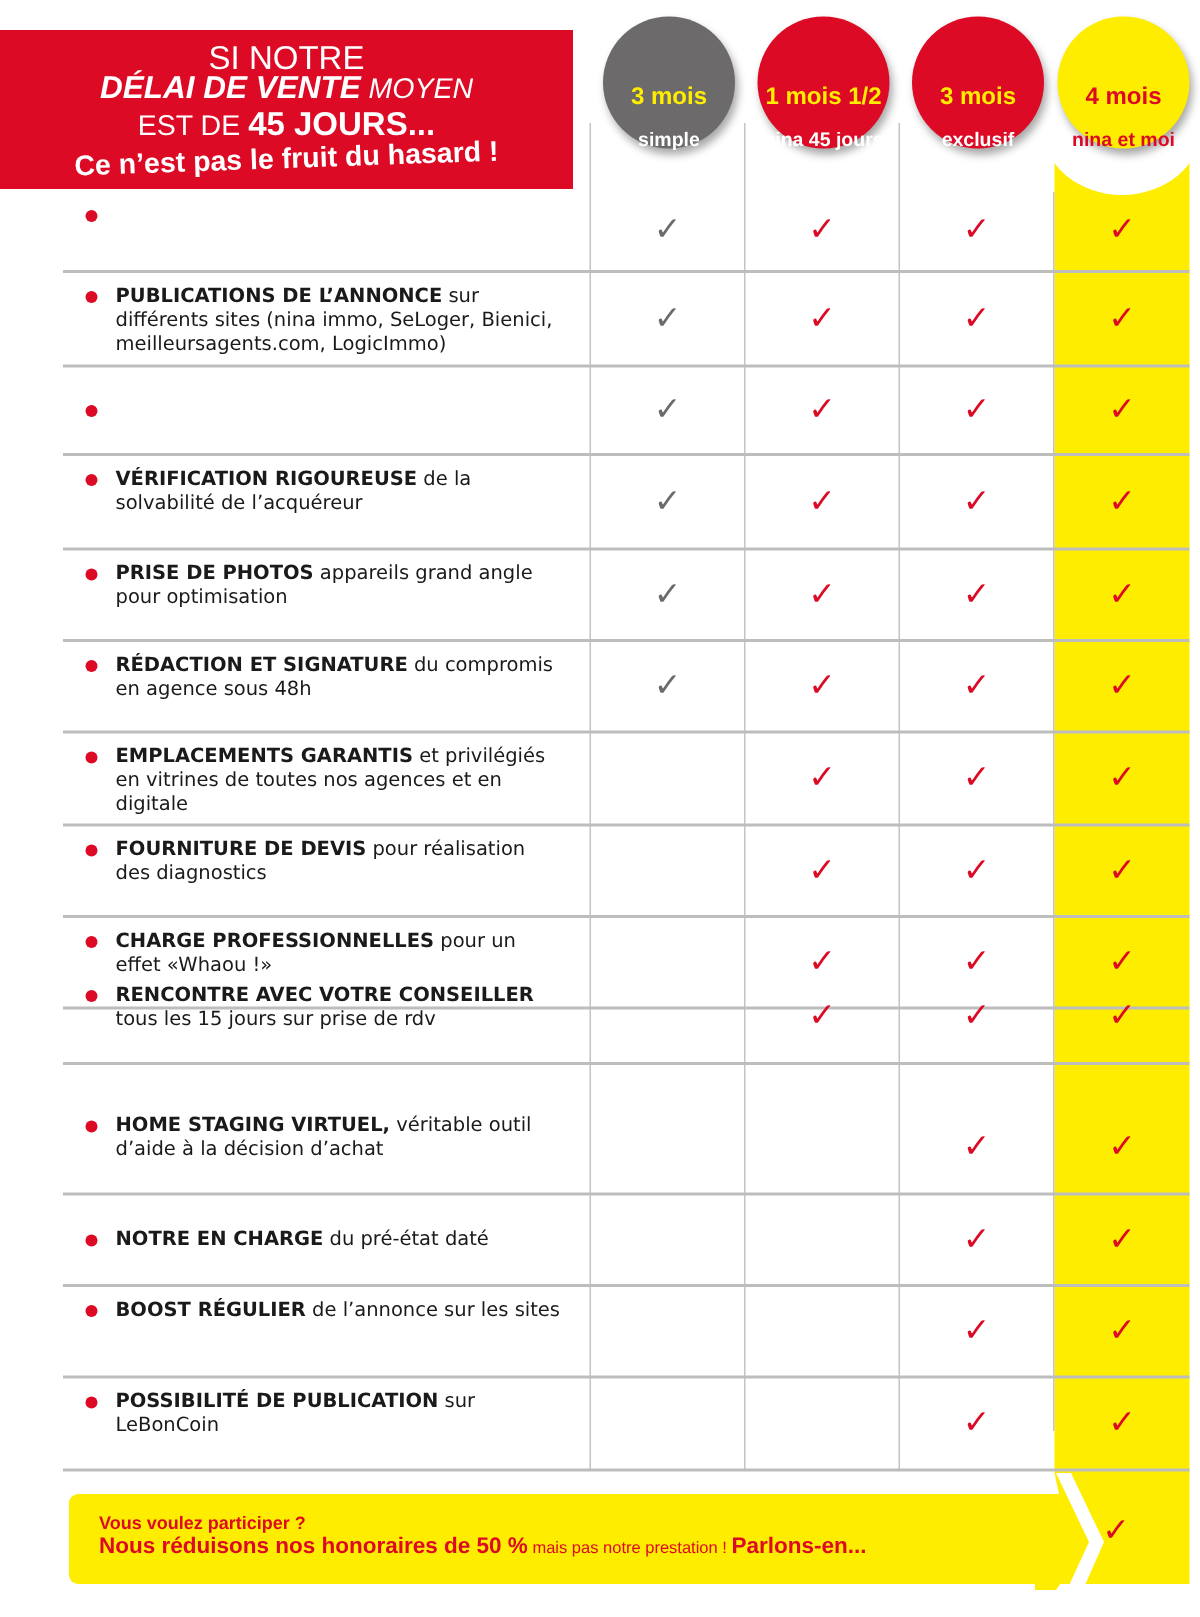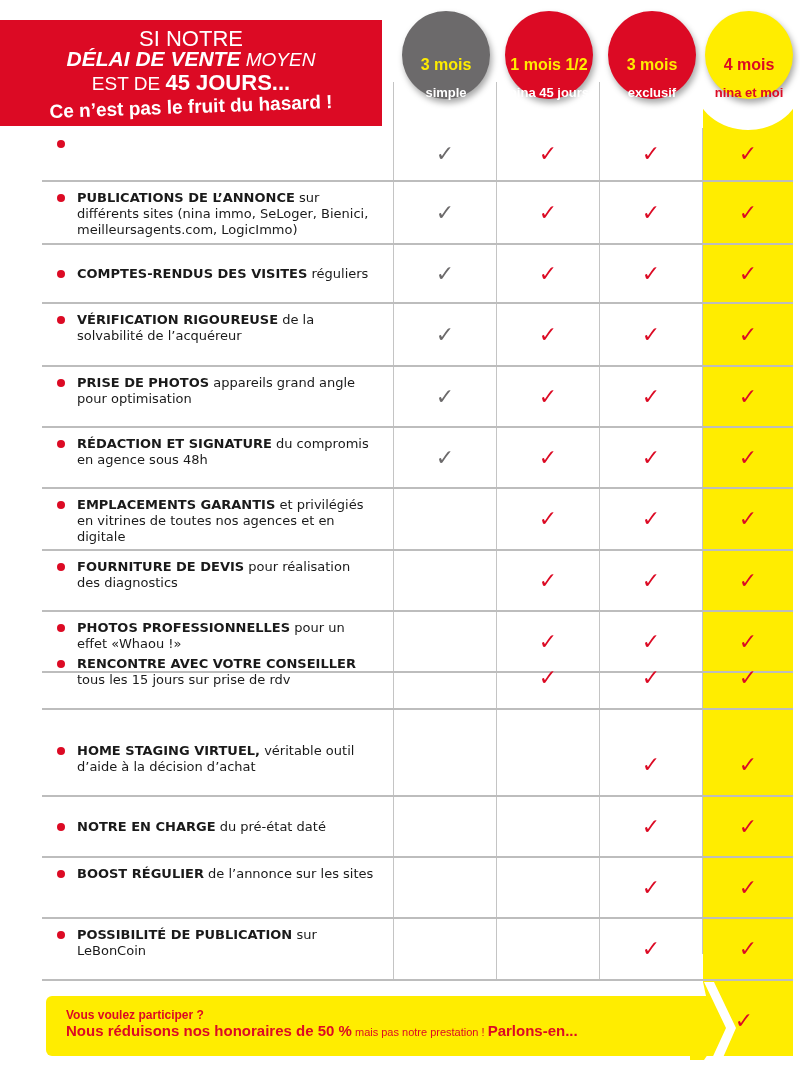--- a/index.html
+++ b/index.html
@@ -105,21 +105,20 @@
       <span class="bullet" style="top:12px"></span>
       <div class="text" style="top:8px"><b>PUBLICATIONS DE L’ANNONCE</b><span> sur différents sites (nina immo, SeLoger, Bienici, meilleursagents.com, LogicImmo)</span></div>
       <div class="divider"></div>
       <div class="chk grey" style="left: 383px; top: 19.5px;">✓</div>
       <div class="chk red" style="left: 486px; top: 19.5px;">✓</div>
       <div class="chk red" style="left: 589px; top: 19.5px;">✓</div>
       <div class="chk red" style="left: 686px; top: 19.5px;">✓</div>
     </div>
     <div class="row" style="top: 245px; height: 59px;">
       <span class="bullet" style="top:24.5px"></span>
-      <div class="text" style="top:20.5px"><b>COMPTES-RENDUS DES VISITES</b><span> réguliers</span></div>
       <div class="divider"></div>
       <div class="chk grey" style="left: 383px; top: 17.5px;">✓</div>
       <div class="chk red" style="left: 486px; top: 17.5px;">✓</div>
       <div class="chk red" style="left: 589px; top: 17.5px;">✓</div>
       <div class="chk red" style="left: 686px; top: 17.5px;">✓</div>
     </div>
     <div class="row" style="top: 304px; height: 63px;">
       <span class="bullet" style="top:12px"></span>
       <div class="text" style="top:8px"><b>VÉRIFICATION RIGOUREUSE</b><span> de la solvabilité de l’acquéreur</span></div>
       <div class="divider"></div>
@@ -157,21 +156,21 @@
     <div class="row" style="top: 551px; height: 61px;">
       <span class="bullet" style="top:12px"></span>
       <div class="text" style="top:8px"><b>FOURNITURE DE DEVIS</b><span> pour réalisation des diagnostics</span></div>
       <div class="divider"></div>
       <div class="chk red" style="left: 486px; top: 18.5px;">✓</div>
       <div class="chk red" style="left: 589px; top: 18.5px;">✓</div>
       <div class="chk red" style="left: 686px; top: 18.5px;">✓</div>
     </div>
     <div class="row" style="top: 612px; height: 61px;">
       <span class="bullet" style="top:12px"></span>
-      <div class="text" style="top:8px"><b>PHOTOS PROFESSIONNELLES</b><span> pour un effet «Whaou !»</span></div>
+      <div class="text" style="top:8px"><b>CHARGE PROFESSIONNELLES</b><span> pour un effet «Whaou !»</span></div>
       <div class="divider"></div>
       <div class="chk red" style="left: 486px; top: 18.5px;">✓</div>
       <div class="chk red" style="left: 589px; top: 18.5px;">✓</div>
       <div class="chk red" style="left: 686px; top: 18.5px;">✓</div>
     </div>
     <div class="row" style="top: 648px; height: 62px;">
       <span class="bullet" style="top:12px"></span>
       <div class="text" style="top:8px"><b>RENCONTRE AVEC VOTRE CONSEILLER</b><span> tous les 15 jours sur prise de rdv</span></div>
       <div class="divider"></div>
       <div class="chk red" style="left: 486px; top: 19px;">✓</div>

